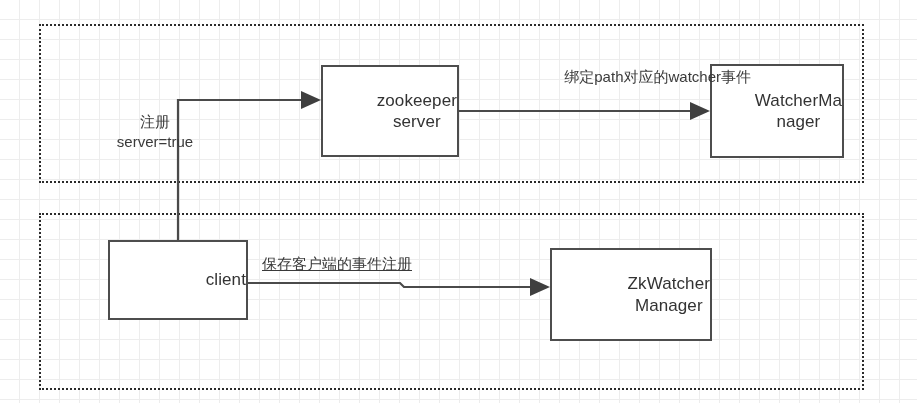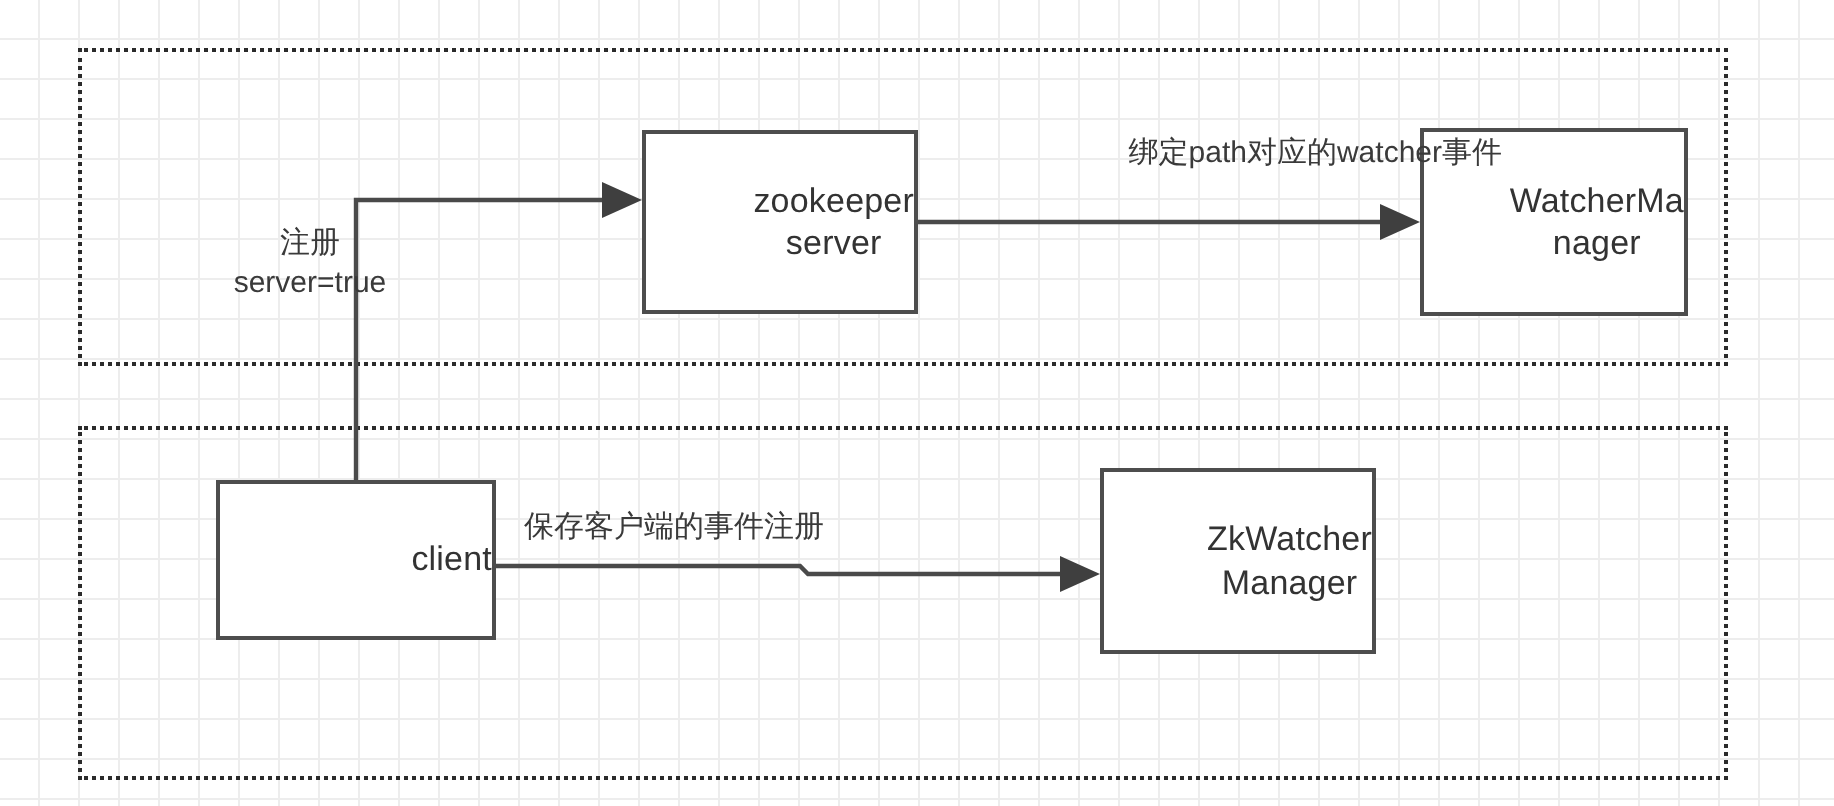--- a/index.html
+++ b/index.html
@@ -104,25 +104,25 @@
 
   <div class="node" style="left:710px; top:64px; width:134px; height:94px;">
     <span class="node-label">WatcherMa
 nager</span>
   </div>
 
   <div class="node" style="left:108px; top:240px; width:140px; height:80px;">
     <span class="node-label">client</span>
   </div>
 
-  <div class="node" style="left:550px; top:234px; width:138px; height:93px;">
+  <div class="node" style="left:550px; top:248px; width:162px; height:93px;">
     <span class="node-label">ZkWatcher
 Manager</span>
   </div>
 
   <div class="edge-label" style="left:85px; top:112px; width:140px;">注册
 server=true</div>
 
   <div class="edge-label" style="left:457px; top:67px; width:250px; text-align:right;margin-left:44px;">绑定path对应的watcher事件</div>
 
-  <div class="edge-label" style="left:262px; top:254px; width:220px; text-align:left;">保存客户端的事件注册</div>
+  <div class="edge-label" style="left:262px; top:254px; width:220px; text-align:left;text-decoration:underline;">保存客户端的事件注册</div>
 
 </div>
 
 </body></html>

